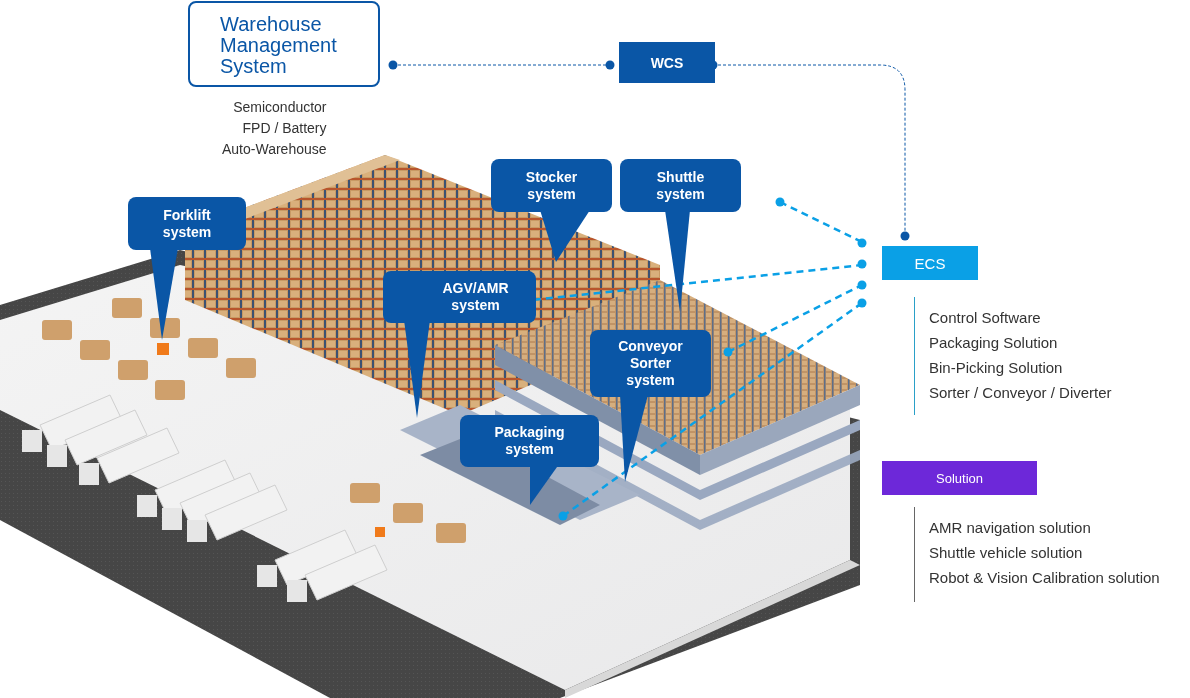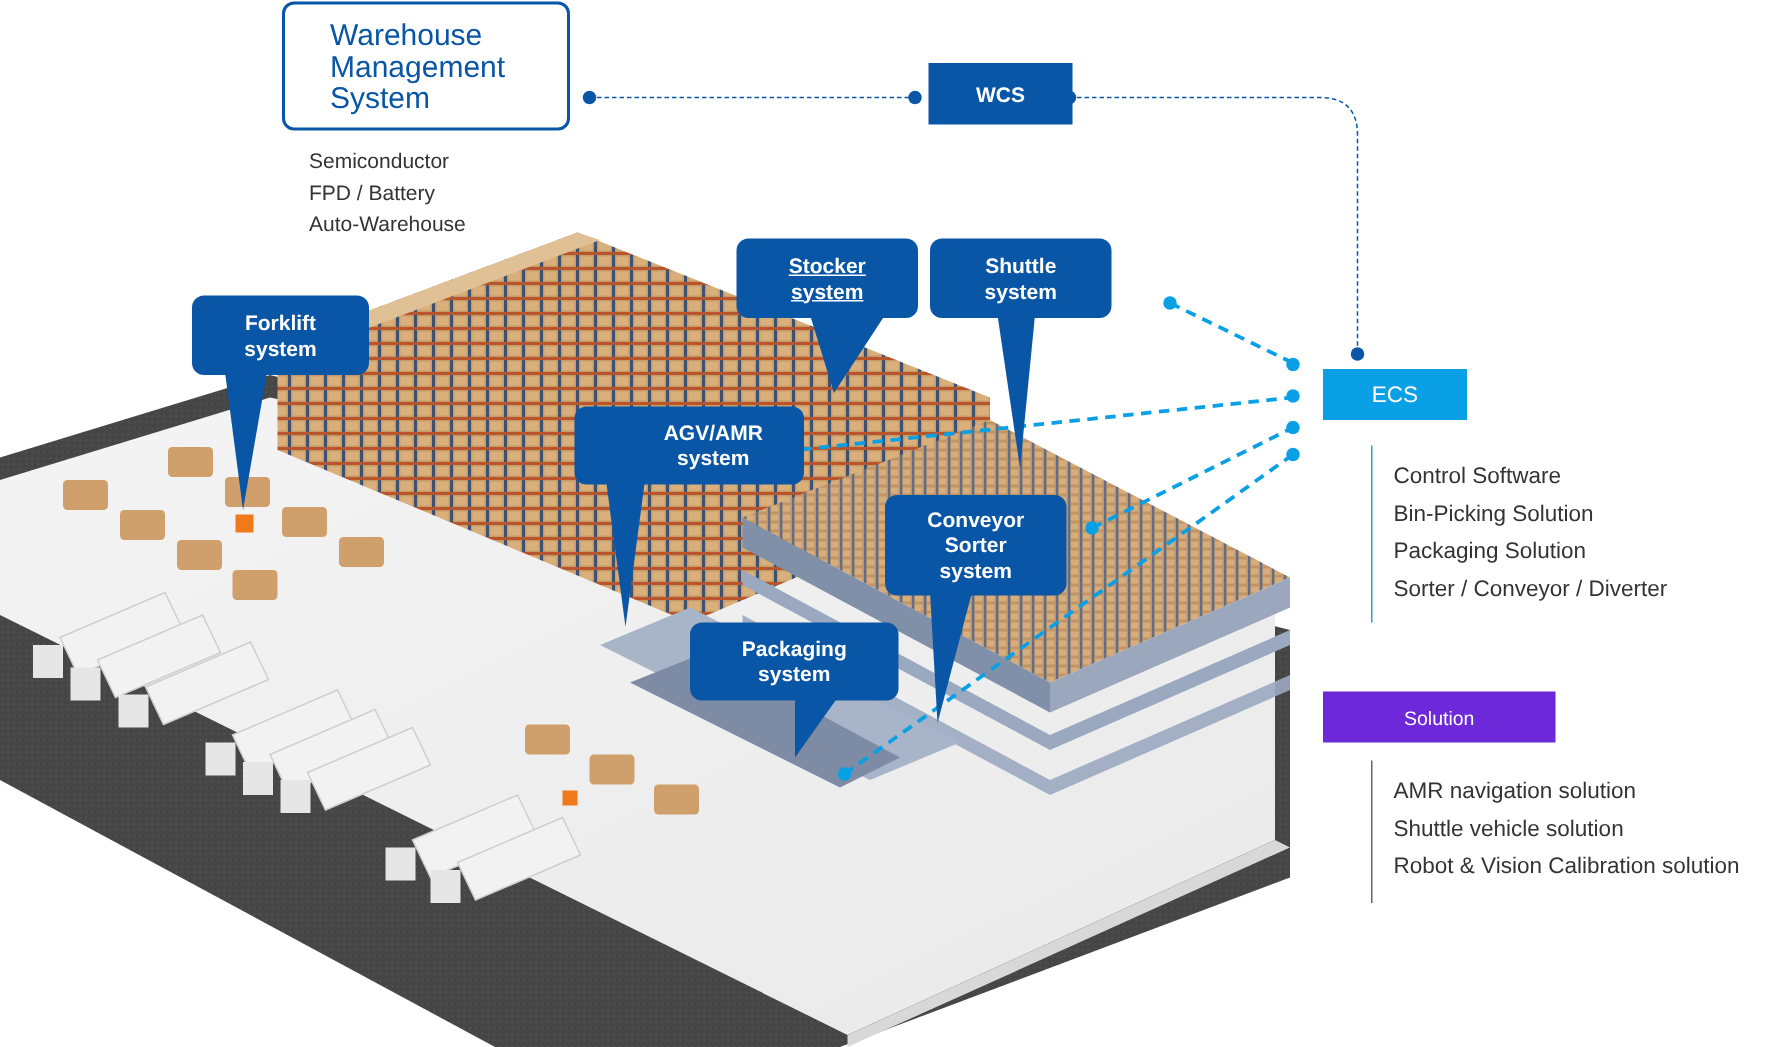--- a/index.html
+++ b/index.html
@@ -1,20 +1,20 @@
 <!DOCTYPE html>
 <html><head>
 <meta charset="utf-8">
 <style>
   html,body{margin:0;padding:0;background:#ffffff;}
   body{width:1190px;height:698px;position:relative;overflow:hidden;font-family:"Liberation Sans","DejaVu Sans",sans-serif;}
   #scene{position:absolute;left:0;top:0;width:1190px;height:698px;}
   .wms-box{position:absolute;left:188px;top:1px;width:192px;height:86px;border:2px solid #0a56a6;border-radius:8px;box-sizing:border-box;background:#fff;}
   .wms-title{position:absolute;left:30px;top:11px;color:#0a56a6;font-size:20px;line-height:21px;font-weight:500;white-space:pre-line;}
-  .wms-list{position:absolute;left:206px;top:97px;color:#333;font-size:14px;line-height:21px;}
+  .wms-list{position:absolute;left:222px;top:97px;color:#333;font-size:14px;line-height:21px;text-align:right;}
   .wms-list div{white-space:nowrap;}
   .wcs-box{position:absolute;left:619px;top:42px;width:96px;height:41px;background:#0a56a6;color:#fff;font-size:14px;font-weight:bold;display:flex;align-items:center;justify-content:center;}
   .ecs-box{position:absolute;left:882px;top:246px;width:96px;height:34px;background:#0aa0e6;color:#fff;font-size:15px;display:flex;align-items:center;justify-content:center;}
   .ecs-list{position:absolute;left:914px;top:297px;border-left:1.5px solid #2aa0c8;padding-left:14px;height:118px;box-sizing:border-box;}
   .ecs-list div{color:#333;font-size:15px;line-height:25px;white-space:nowrap;}
   .ecs-list .pad{height:8px;}
   .sol-box{position:absolute;left:882px;top:461px;width:155px;height:34px;background:#6d28d9;color:#fff;font-size:13px;display:flex;align-items:center;justify-content:center;}
   .sol-list{position:absolute;left:914px;top:507px;border-left:1.5px solid #666;padding-left:14px;height:95px;box-sizing:border-box;}
   .sol-list div{color:#333;font-size:15px;line-height:25px;white-space:nowrap;}
   .sol-list .pad{height:8px;}
@@ -153,36 +153,36 @@
   <div>FPD / Battery</div>
   <div>Auto-Warehouse</div>
 </div>
 
 <div class="wcs-box">WCS</div>
 
 <div class="ecs-box">ECS</div>
 <div class="ecs-list">
   <div class="pad"></div>
   <div>Control Software</div>
+  <div>Packaging Solution</div>
   <div>Bin-Picking Solution</div>
-  <div>Packaging Solution</div>
   <div>Sorter / Conveyor / Diverter</div>
 </div>
 
 <div class="sol-box">Solution</div>
 <div class="sol-list">
   <div class="pad"></div>
   <div>AMR navigation solution</div>
   <div>Shuttle vehicle solution</div>
   <div>Robot &amp; Vision Calibration solution</div>
 </div>
 
 <div class="callout" style="left:128px;top:197px;width:118px;height:53px;">Forklift
 system</div>
-<div class="callout" style="left:491px;top:159px;width:121px;height:53px;text-decoration:underline;">Stocker
+<div class="callout" style="left:491px;top:159px;width:121px;height:53px;">Stocker
 system</div>
 <div class="callout" style="left:620px;top:159px;width:121px;height:53px;">Shuttle
 system</div>
 <div class="callout" style="left:383px;top:271px;width:121px;height:52px;padding-left:32px;">AGV/AMR
 system</div>
 <div class="callout" style="left:590px;top:330px;width:121px;height:67px;">Conveyor
 Sorter
 system</div>
 <div class="callout" style="left:460px;top:415px;width:139px;height:52px;">Packaging
 system</div>

